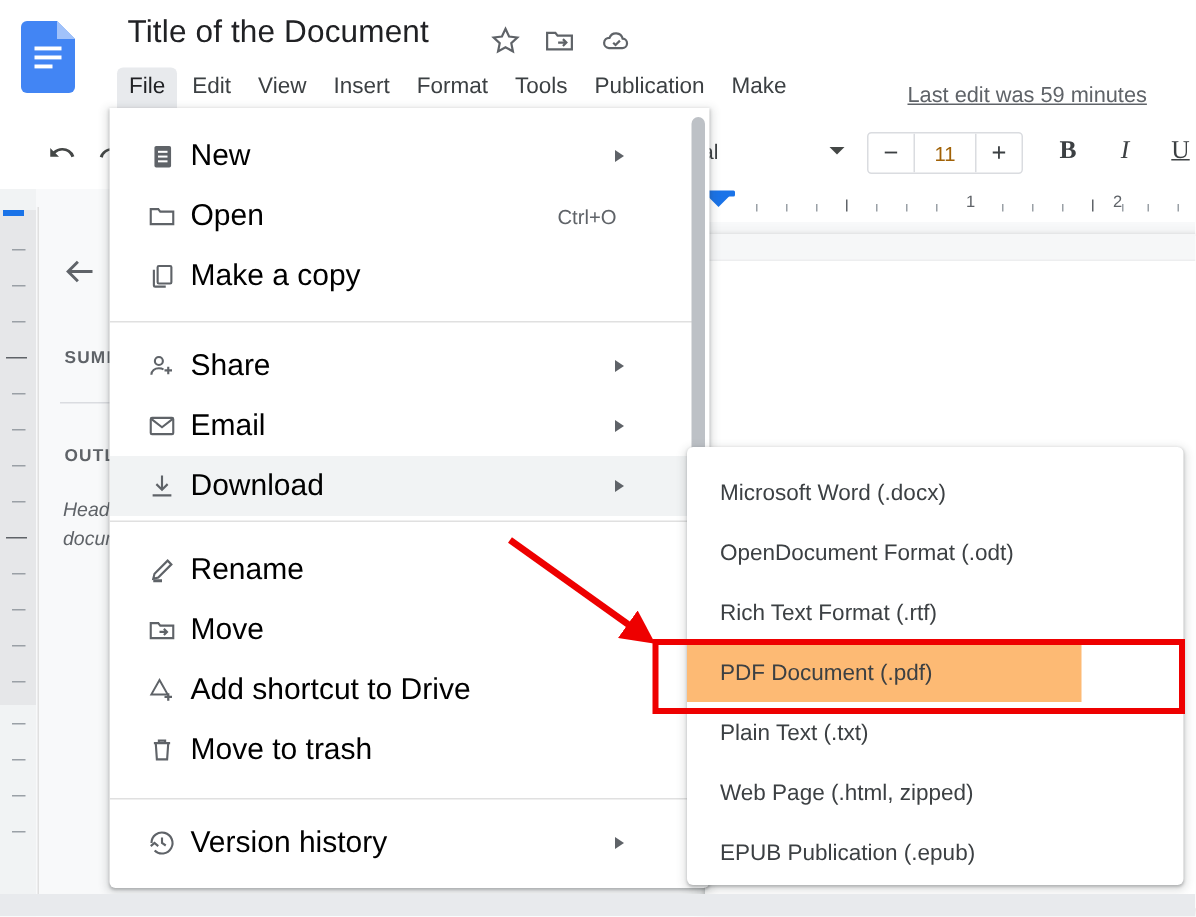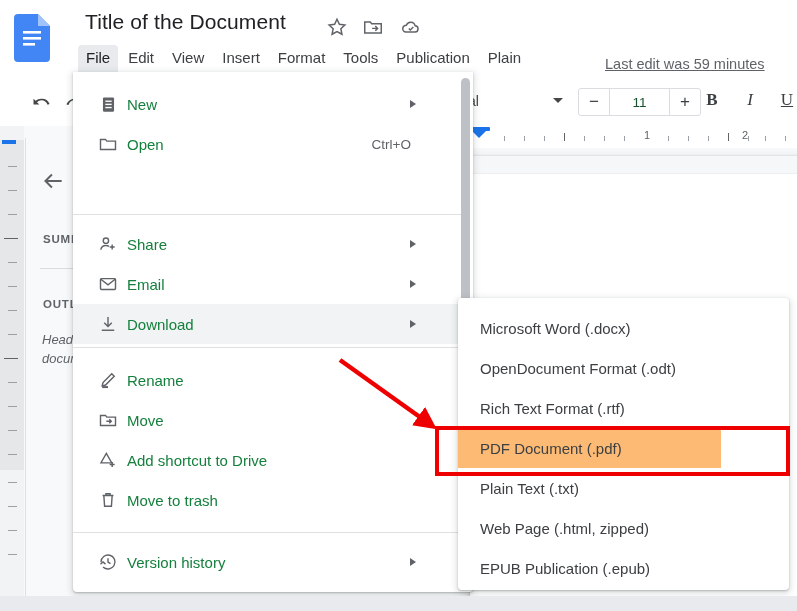--- a/index.html
+++ b/index.html
@@ -87,22 +87,22 @@
     position: absolute; left: 578px; top: 10px;
     height: 28px; display: flex; align-items: stretch;
     border: 1px solid #dadce0; border-radius: 3px;
     overflow: hidden; background: #fff;
   }
   .fs-minus, .fs-plus {
     width: 30px; display: flex; align-items: center; justify-content: center;
     font-size: 17px; color: #3c4043;
   }
   .fs-val {
-    width: 61px; display: flex; align-items: center; justify-content: center;
-    font-size: 13.5px; color: #14532d;
+    width: 42px; display: flex; align-items: center; justify-content: center;
+    font-size: 13.5px; color: #a16207;
     border-left: 1px solid #dadce0; border-right: 1px solid #dadce0;
   }
   .tb-fmt {
     position: absolute; top: 12px;
     font-size: 17px; color: #3c4043;
     width: 24px; text-align: center;
   }
   .tb-b { left: 700px; font-weight: bold; font-family: "Liberation Serif", serif; }
   .tb-i { left: 738px; font-style: italic; font-family: "Liberation Serif", serif; }
   .tb-u { left: 775px; text-decoration: underline; font-family: "Liberation Serif", serif; }
@@ -207,21 +207,21 @@
     position: absolute; left: 0; width: 400px; height: 40px;
     display: flex; align-items: center;
   }
   .mi.hl { background: #f1f3f4; }
   .mi-icon {
     position: absolute; left: 24px; width: 22px; height: 22px;
     color: #5f6368; display: flex; align-items: center; justify-content: center;
   }
   .mi-label {
     position: absolute; left: 54px;
-    font-size: 15px; color: #15803d; white-space: nowrap;
+    font-size: 20px; color: #000000; white-space: nowrap;
   }
   .mi-accel {
     position: absolute; right: 62px;
     font-size: 13.5px; color: #5f6368; white-space: nowrap;
   }
   .mi-arrow {
     position: absolute; right: 57px;
     width: 0; height: 0;
     border-top: 4.5px solid transparent;
     border-bottom: 4.5px solid transparent;
@@ -299,21 +299,21 @@
       </svg>
     </div>
     <div class="title-icon t-cloud">
       <svg viewBox="0 0 24 24" width="22" height="22" fill="none" stroke="#5f6368" stroke-width="1.6">
         <path d="M6.5 17.5a3.7 3.7 0 0 1 .4-7.4 5 5 0 0 1 9.6.6 3.4 3.4 0 0 1-.5 6.8z"></path>
         <path d="M9.6 13.6l1.7 1.7 3.2-3.2"></path>
       </svg>
     </div>
 
     <div class="menubar">
-      <span class="menu-item active">File</span><span class="menu-item">Edit</span><span class="menu-item">View</span><span class="menu-item">Insert</span><span class="menu-item">Format</span><span class="menu-item">Tools</span><span class="menu-item">Publication</span><span class="menu-item">Plain</span>
+      <span class="menu-item active">File</span><span class="menu-item">Edit</span><span class="menu-item">View</span><span class="menu-item">Insert</span><span class="menu-item">Format</span><span class="menu-item">Tools</span><span class="menu-item">Publication</span><span class="menu-item">Make</span>
     </div>
 
     <div class="last-edit">Last edit was 59 minutes</div>
   </div>
 
   <div class="toolbar">
     <div class="tb-btn tb-undo">
       <svg viewBox="0 0 24 24" width="20" height="20" fill="#444746">
         <path d="M12.5 8c-2.7 0-5.1 1-7 2.6L3 8v7h7l-2.8-2.8A7.6 7.6 0 0 1 12.5 10c3.4 0 6.4 2.2 7.4 5.3l2.4-.8A10.1 10.1 0 0 0 12.5 8z"></path>
       </svg>
@@ -424,20 +424,29 @@
     <div class="mi" style="top:52px">
       <span class="mi-icon">
         <svg viewBox="0 0 24 24" width="20" height="20" fill="none" stroke="#5f6368" stroke-width="1.7">
           <path d="M3 6.5h6l1.6 2H21v10H3z"></path>
         </svg>
       </span>
       <span class="mi-label">Open</span>
       <span class="mi-accel">Ctrl+O</span>
     </div>
 
+    <div class="mi" style="top:92px">
+      <span class="mi-icon">
+        <svg viewBox="0 0 24 24" width="20" height="20" fill="none" stroke="#5f6368" stroke-width="1.7">
+          <rect x="8.5" y="4" width="11" height="14" rx="1"></rect>
+          <path d="M5.5 7v12.5a1 1 0 0 0 1 1H15"></path>
+        </svg>
+      </span>
+      <span class="mi-label">Make a copy</span>
+    </div>
 
     <div class="mdiv" style="top:142px"></div>
 
     <div class="mi" style="top:152px">
       <span class="mi-icon">
         <svg viewBox="0 0 24 24" width="20" height="20" fill="none" stroke="#5f6368" stroke-width="1.7">
           <circle cx="9.5" cy="8" r="3.2"></circle>
           <path d="M3.5 19c0-3.3 2.7-5.2 6-5.2 1.4 0 2.7.3 3.7 1"></path>
           <path d="M17 12.5v6M14 15.5h6"></path>
         </svg>

